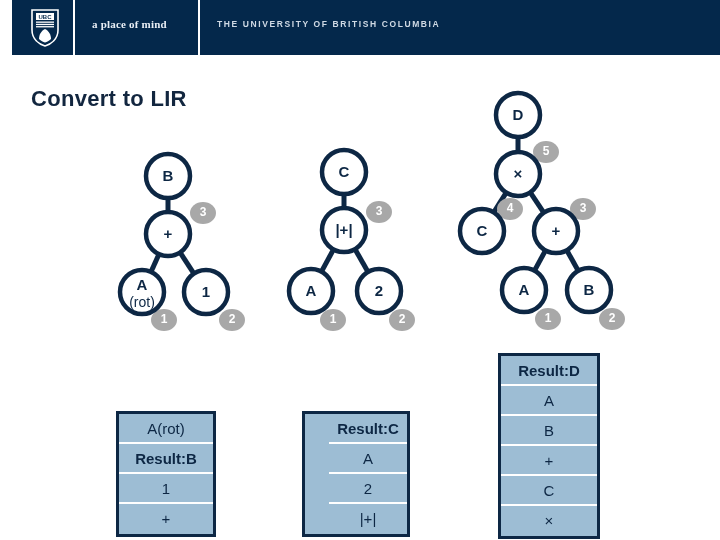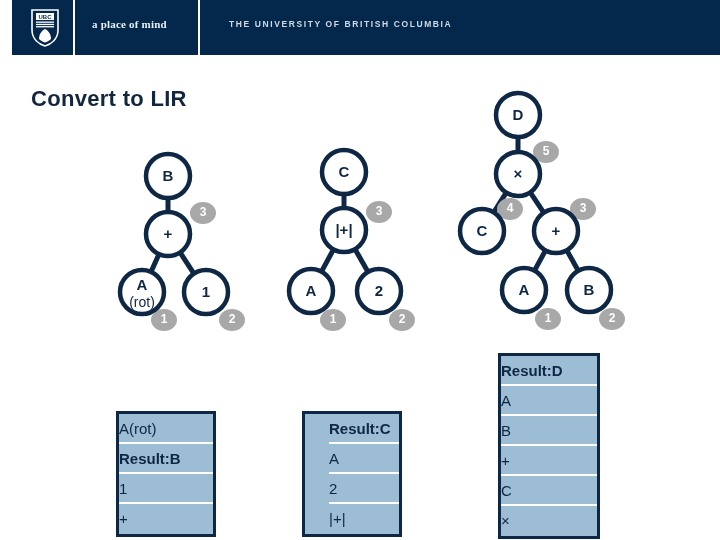--- a/index.html
+++ b/index.html
@@ -22,21 +22,21 @@
   #ubc-shield{
     position:absolute;left:18px;top:8px;width:30px;height:40px;
   }
   #hdr-tagline{
     position:absolute;left:80px;top:18px;
     color:#e8eef5;font-size:11px;font-weight:bold;letter-spacing:.2px;
     font-family:"Liberation Serif",serif;
   }
   #hdr-univ{
     position:absolute;left:205px;top:19px;
-    color:#cfd9e4;font-size:8.5px;font-weight:bold;letter-spacing:1.6px;margin-left:12px;
+    color:#cfd9e4;font-size:8.5px;font-weight:bold;letter-spacing:1.6px;
   }
   
   #slide-title{
     position:absolute;left:31px;top:86px;
     color:#12263f;font-size:22px;font-weight:bold;letter-spacing:.3px;
   }
   
   #tree-canvas{
     position:absolute;left:0;top:72px;width:720px;height:280px;
   }
@@ -51,21 +51,21 @@
   .badge-label{
     position:absolute;color:#ffffff;font-weight:bold;font-size:12px;
     text-align:center;pointer-events:none;
   }
   
   .result-table{
     position:absolute;border:3px solid #0d2744;background:#9dbdd4;
     box-sizing:border-box;
   }
   .result-table .cell{
-    height:30px;line-height:30px;text-align:left;
+    height:30px;line-height:30px;text-align:center;
     color:#0d2744;font-size:15px;background:#9dbdd4;
     border-bottom:2px solid #ffffff;box-sizing:border-box;
   }
   .result-table .cell.header{font-weight:bold;}
   .result-table .cell:last-child{border-bottom:none;}
 </style>
 </head>
 <body>
 
 <div id="ubc-header">
@@ -157,21 +157,21 @@
     </div>
 </div>
 
 <div id="tables-area">
     <div class="result-table" style="left: 116px; top: 411px; width: 100px;">
       <div class="cell">A(rot)</div>
       <div class="cell header">Result:B</div>
       <div class="cell">1</div>
       <div class="cell">+</div>
     </div>
-    <div class="result-table" style="left: 302px; top: 411px; width: 100px; padding-left: 24px;">
+    <div class="result-table" style="left: 302px; top: 411px; width: 108px; padding-left: 24px;">
       <div class="cell header">Result:C</div>
       <div class="cell">A</div>
       <div class="cell">2</div>
       <div class="cell">|+|</div>
     </div>
     <div class="result-table" style="left: 498px; top: 353px; width: 102px;">
       <div class="cell header">Result:D</div>
       <div class="cell">A</div>
       <div class="cell">B</div>
       <div class="cell">+</div>

